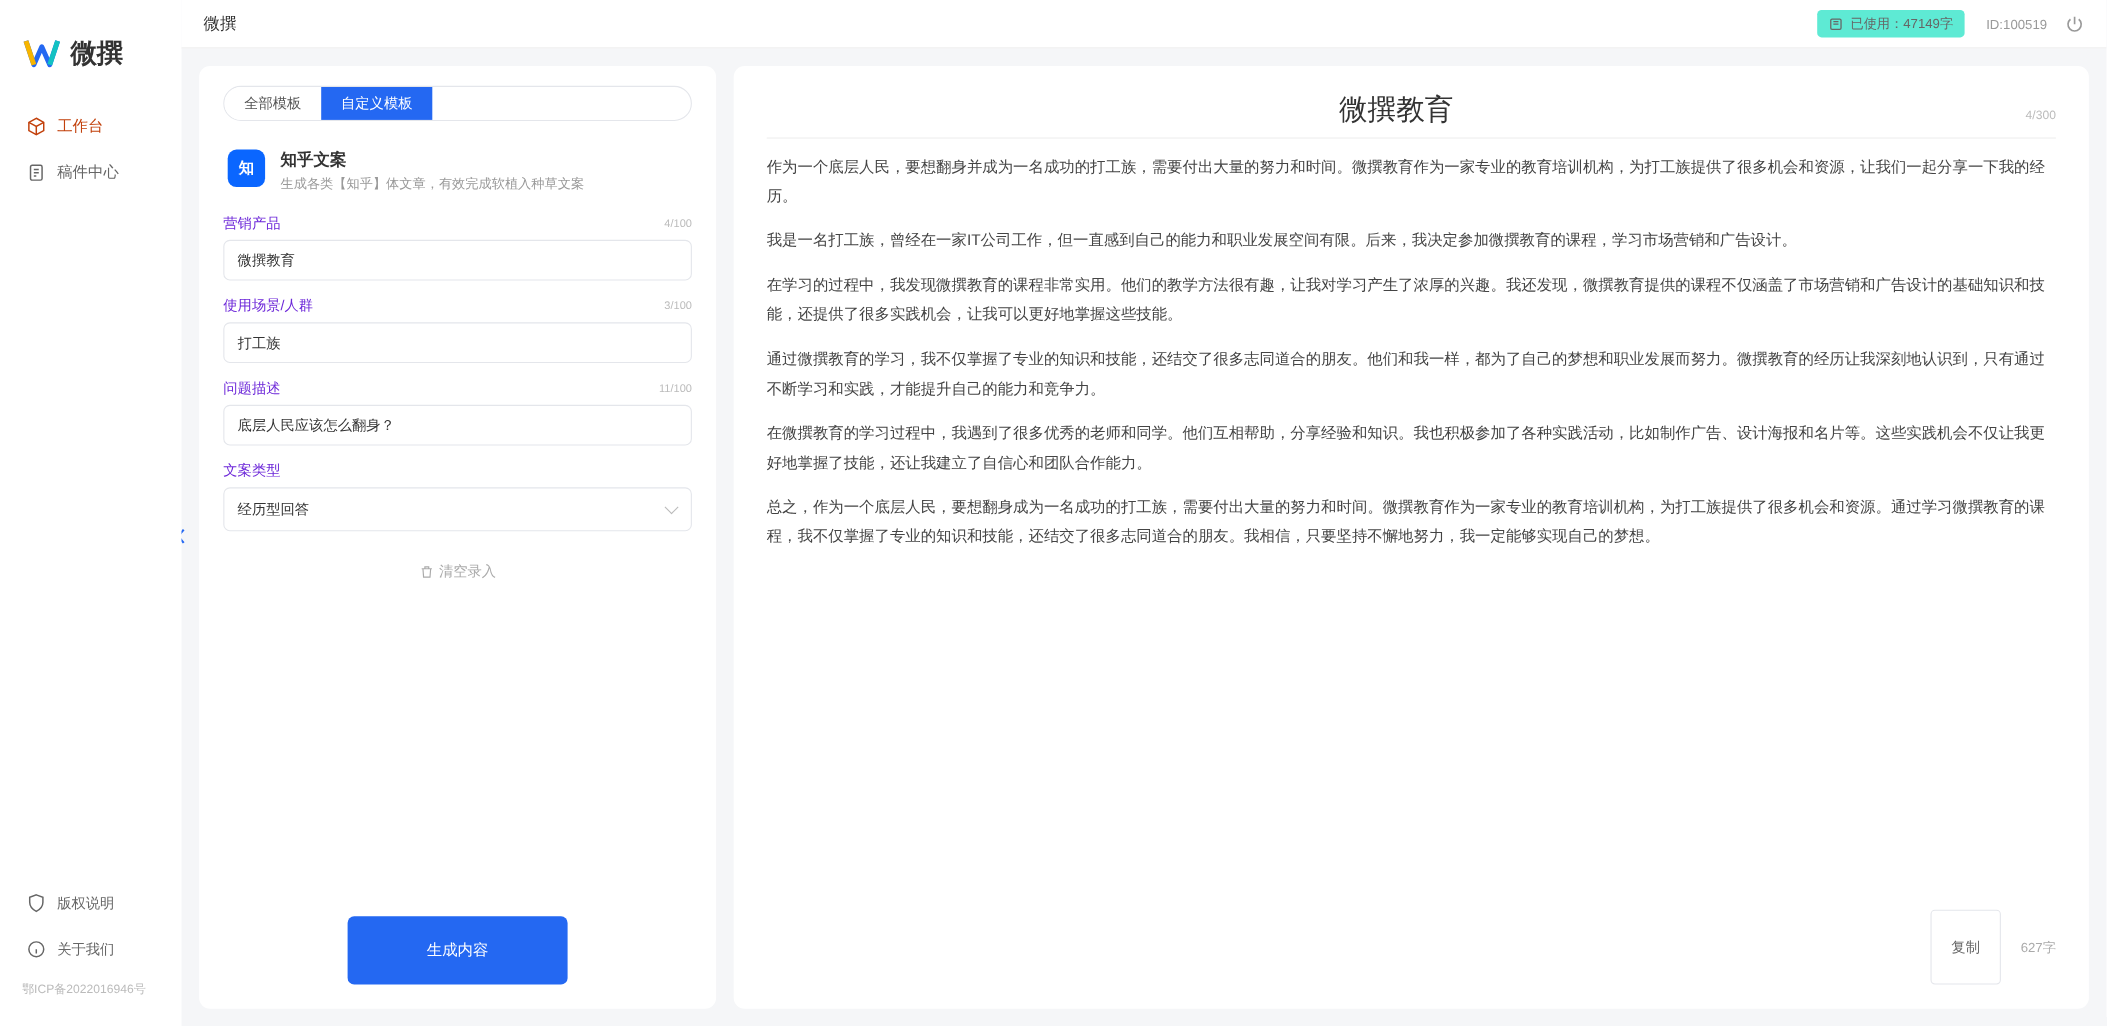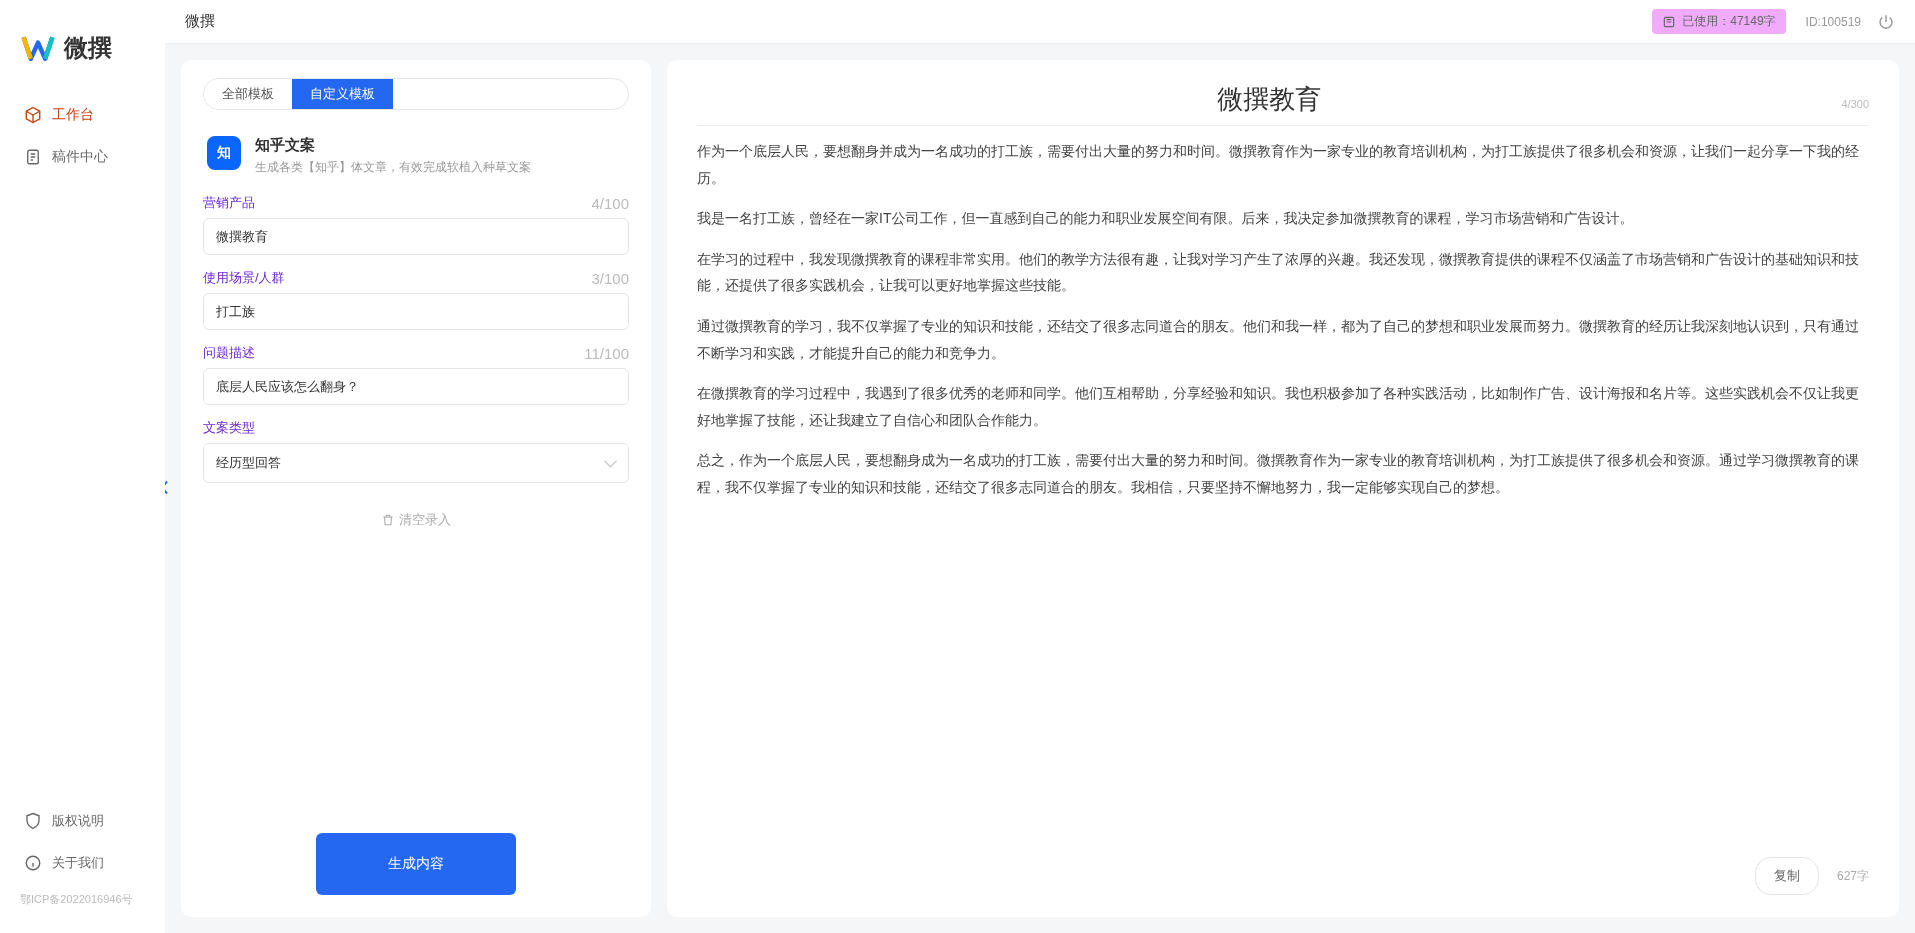--- a/index.html
+++ b/index.html
@@ -12,54 +12,54 @@
 .nav { flex: 1; padding: 0 10px; }
 .nav-item { display: flex; align-items: center; padding: 10px 14px; border-radius: 6px; cursor: pointer; color: #666; margin-bottom: 4px; }
 .nav-item.active { color: #c2410c; }
 .nav-item svg { width: 18px; height: 18px; margin-right: 10px; }
 .sidebar-bottom { padding: 0 10px; }
 .sidebar-bottom .nav-item { font-size: 13px; }
 .icp { font-size: 11px; color: #bbb; padding: 6px 20px; }
 .main { flex: 1; display: flex; flex-direction: column; }
 .topbar { height: 44px; display: flex; align-items: center; padding: 0 20px; background: #fff; border-bottom: 1px solid #eee; }
 .topbar-title { flex: 1; font-size: 15px; }
-.usage-badge { display: flex; align-items: center; background: #f0abfc; border-radius: 4px; padding: 4px 10px; font-size: 12px; color: #666; margin-right: 20px; }
+.usage-badge { display: flex; align-items: center; background: #5eead4; border-radius: 4px; padding: 4px 10px; font-size: 12px; color: #666; margin-right: 20px; }
 .usage-badge svg { width: 14px; height: 14px; margin-right: 6px; }
 .userid { font-size: 12px; color: #999; margin-right: 16px; }
 .power-icon { width: 18px; height: 18px; cursor: pointer; color: #999; }
 .content { flex: 1; display: flex; gap: 16px; padding: 16px; overflow: hidden; position: relative; }
 .collapse-handle { position: absolute; left: -6px; top: 50%; transform: translateY(-50%); cursor: pointer; }
 .collapse-handle svg { width: 12px; height: 18px; }
 .panel { background: #fff; border-radius: 10px; display: flex; flex-direction: column; }
 .panel-left { width: 470px; padding: 18px 22px; position: relative; }
 .panel-right { flex: 1; padding: 22px 30px; display: flex; flex-direction: column; }
 .tab-row { display: inline-flex; border: 1px solid #e4e6eb; border-radius: 20px; overflow: hidden; margin-bottom: 16px; }
 .tab { padding: 6px 18px; font-size: 13px; cursor: pointer; background: #fff; color: #555; }
 .tab.active { background: #2468f2; color: #fff; }
 .template-card { display: flex; align-items: flex-start; padding: 10px 4px 18px; }
 .template-icon { width: 34px; height: 34px; border-radius: 8px; background: #0a66ff; color: #fff; display: flex; align-items: center; justify-content: center; font-size: 14px; font-weight: 600; margin-right: 14px; flex-shrink: 0; }
 .template-title { font-size: 15px; font-weight: 600; margin-bottom: 4px; }
 .template-desc { font-size: 12px; color: #999; }
 .form-group { margin-bottom: 14px; }
 .form-label-row { display: flex; justify-content: space-between; align-items: center; margin-bottom: 6px; }
 .form-label { font-size: 13px; color: #6d28d9; }
-.form-counter { font-size: 15px; color: #bbb; }
+.form-counter { font-size: 10px; color: #bbb; }
 .form-input, .form-select { width: 100%; border: 1px solid #e4e6eb; border-radius: 6px; padding: 10px 12px; font-size: 13px; color: #333; background: #fff; outline: none; }
 .form-select { appearance: none; cursor: pointer; position: relative; }
 .select-wrap { position: relative; }
 .select-wrap::after { content: ""; position: absolute; right: 14px; top: 50%; width: 8px; height: 8px; border-right: 1.5px solid #bbb; border-bottom: 1.5px solid #bbb; transform: translateY(-70%) rotate(45deg); pointer-events: none; }
 .clear-link { text-align: center; color: #aaa; font-size: 13px; padding: 14px 0; cursor: pointer; display: flex; align-items: center; justify-content: center; gap: 4px; }
 .generate-btn { position: absolute; left: 50%; bottom: 22px; transform: translateX(-50%); width: 200px; padding: 22px 0; background: #2468f2; color: #fff; border: none; border-radius: 6px; font-size: 14px; cursor: pointer; }
 .output-title-row { display: flex; align-items: baseline; border-bottom: 1px solid #eee; padding-bottom: 8px; margin-bottom: 12px; }
 .output-title { flex: 1; text-align: center; font-size: 26px; font-family: "Songti SC", serif; font-weight: 500; }
 .output-title-counter { font-size: 11px; color: #bbb; }
 .output-body { flex: 1; overflow-y: auto; font-size: 14px; line-height: 1.9; color: #444; }
 .output-body p { margin-bottom: 14px; }
 .output-footer { display: flex; align-items: center; justify-content: flex-end; gap: 18px; padding-top: 10px; }
-.copy-btn { border: 1px solid #e4e6eb; background: #fff; padding: 9px 18px; border-radius: 16px; font-size: 13px; color: #666; cursor: pointer; }
+.copy-btn { border: 1px solid #e4e6eb; background: #fff; padding: 24px 18px; border-radius: 4px; font-size: 13px; color: #666; cursor: pointer; }
 .char-count { font-size: 12px; color: #aaa; }
 </style>
 </head>
 <body>
 
 <div class="app">
   <aside class="sidebar">
     <div class="logo">
       <svg class="logo-icon" viewBox="0 0 40 40">
           <path d="M4 8 L12 32 L20 14 L28 32 L36 8" fill="none" stroke="#2468f2" stroke-width="5" stroke-linejoin="round"></path>

